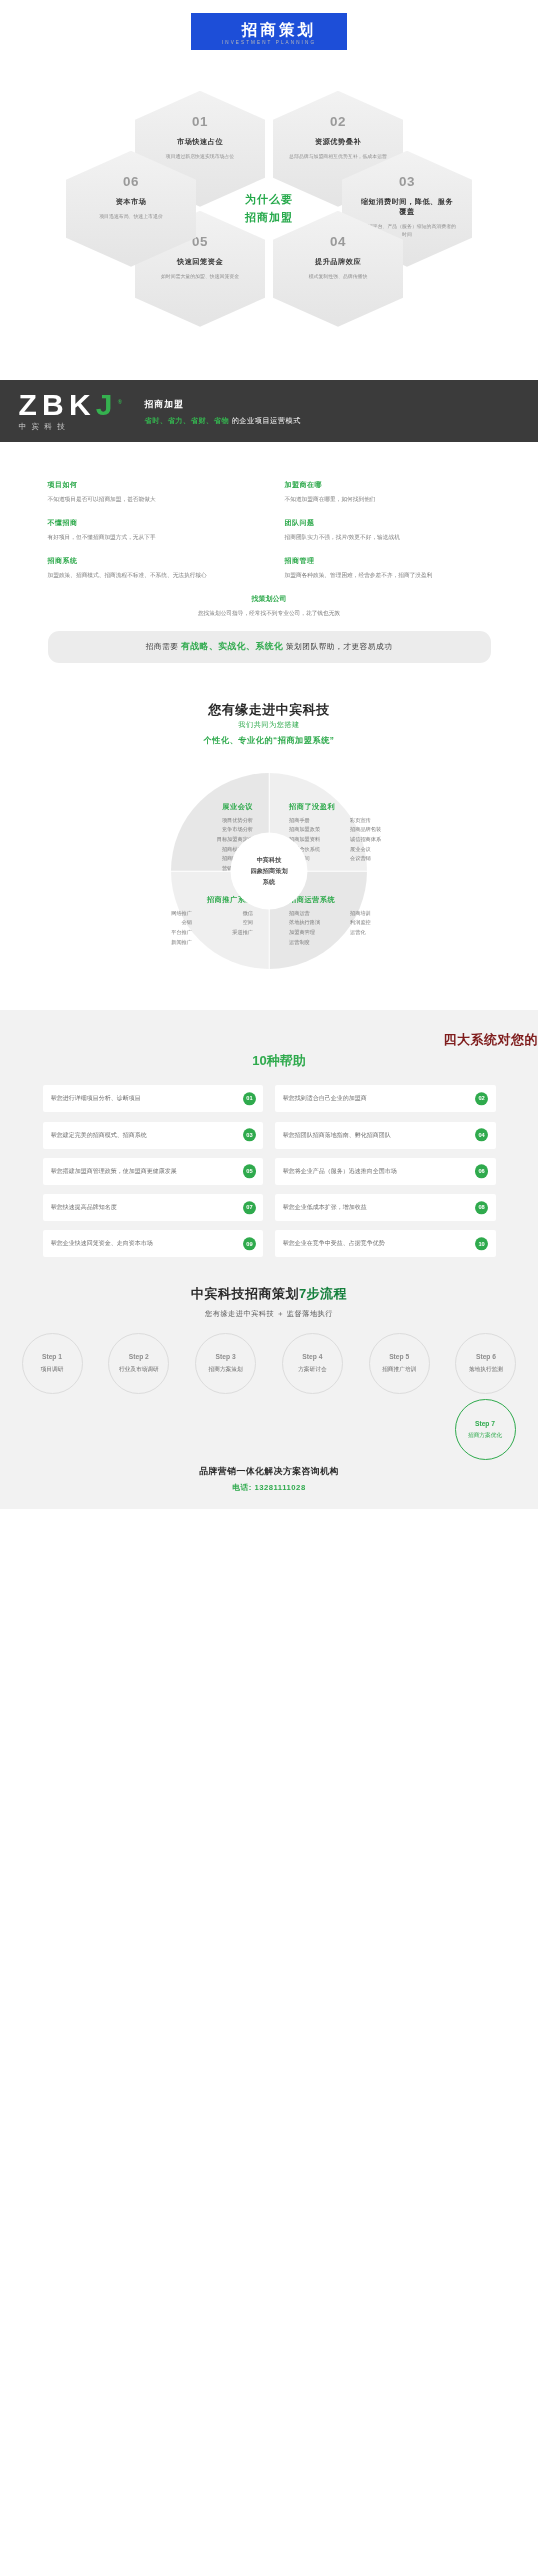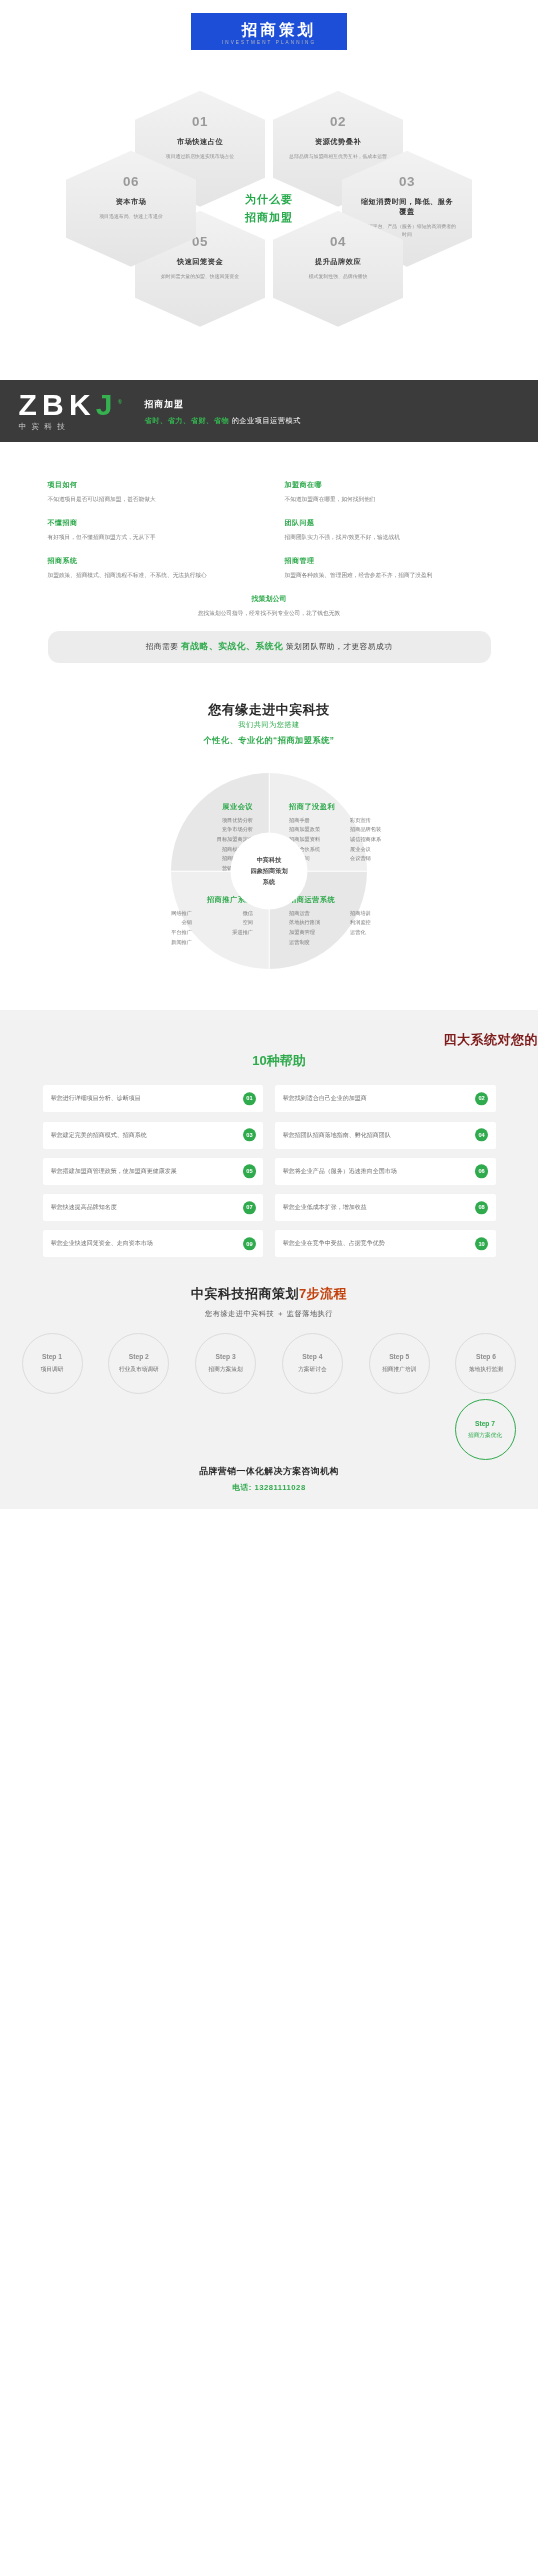--- a/index.html
+++ b/index.html
@@ -348,21 +348,21 @@
 
   
   .sec-steps { background: #f2f2f2; padding: 3.1px 0 15.5px 0; }
   .steps-h {
     text-align: center;
     font-size: 13px;
     font-weight: bold;
     color: #2b2b2b;
     letter-spacing: 0.5px;
   }
-  .steps-h .g { color: #c2410c; }
+  .steps-h .g { color: #15803d; }
   .steps-sub {
     text-align: center;
     font-size: 7.2px;
     color: #575757;
     margin-top: 6.2px;
     letter-spacing: 0.5px;
   }
   .steps-row {
     width: 495px;
     margin: 14.4px auto 0 auto;

